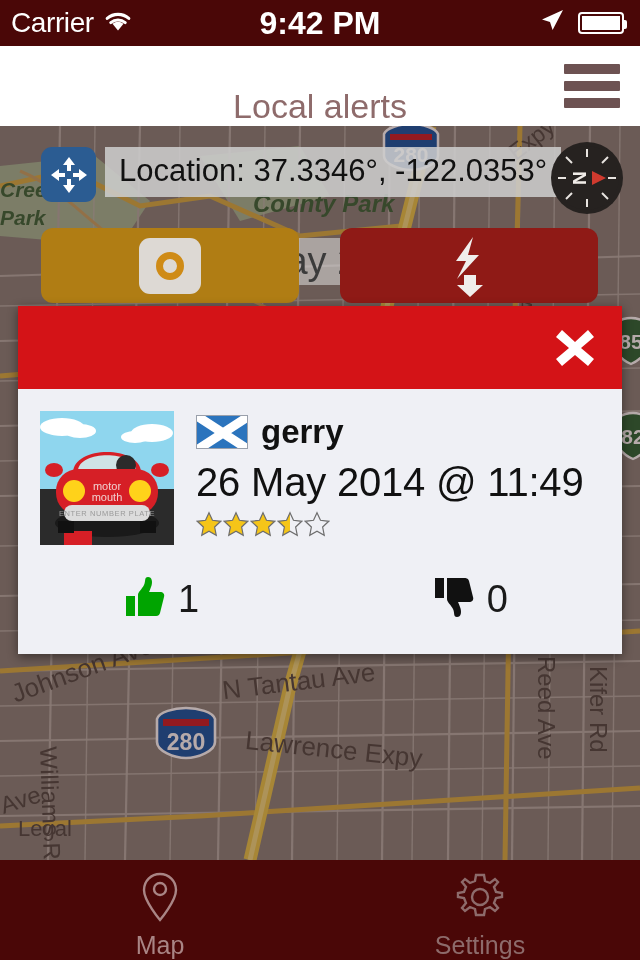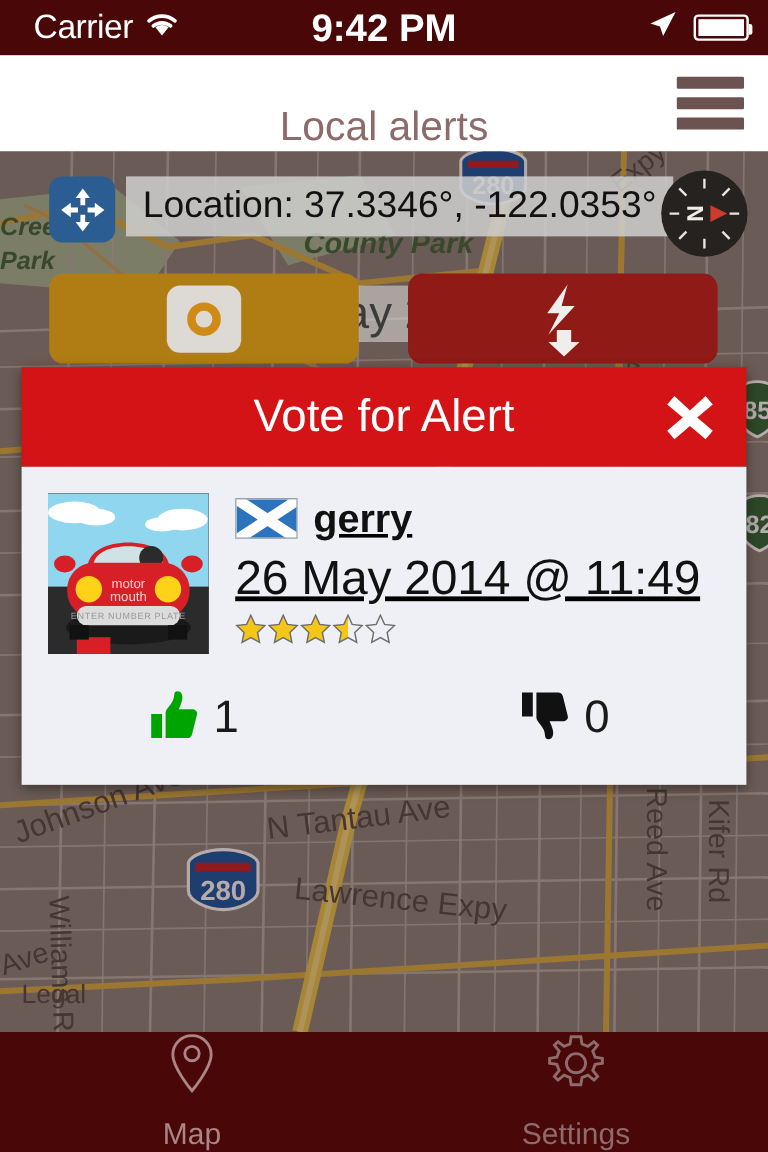--- a/index.html
+++ b/index.html
@@ -10,21 +10,21 @@
     overflow:hidden;
     position:relative;
   }
 
   
   .statusbar{
     position:absolute; top:0; left:0; width:640px; height:46px;
     background:#4a0707; color:#fff;
     display:flex; align-items:center; z-index:60;
   }
-  .sb-left{ display:flex; align-items:center; gap:9px; padding-left:28px; width:33%; }
+  .sb-left{ display:flex; align-items:center; gap:9px; padding-left:11px; width:33%; }
   .sb-carrier{ font-size:28px; letter-spacing:-0.4px; }
   .sb-center{ width:34%; text-align:center; font-size:32px; font-weight:bold; }
   .sb-right{ width:33%; display:flex; align-items:center; justify-content:flex-end;
              gap:13px; padding-right:16px; }
   .battery{
     width:46px; height:22px; border:2px solid #fff; border-radius:4px;
     position:relative;
   }
   .battery::after{
     content:""; position:absolute; right:-5px; top:6px;
@@ -119,21 +119,21 @@
   }
   .modal-body{
     height:265px; background:#eff0f5; padding:22px;
     position:relative;
   }
   .mb-top{ display:flex; gap:22px; }
   .car-thumb{
     width:134px; height:134px; flex:none; position:relative; overflow:hidden;
     background:#2a2a2a;
   }
-  .mb-info{ flex:1; padding-top:2px;text-decoration:underline; }
+  .mb-info{ flex:1; padding-top:2px; }
   .user-row{ display:flex; align-items:center; gap:13px; }
   .flag{
     width:52px; height:34px; flex:none; border:1px solid #9aa0ab; position:relative; overflow:hidden;
   }
   .username{ font-size:33px; font-weight:bold; color:#111; }
   .datetime{ font-size:40px; color:#111; margin-top:9px; letter-spacing:-0.2px; }
   .stars{ margin-top:6px; display:flex; gap:1px; }
 
   .votes{
     position:absolute; left:22px; right:22px; bottom:30px;
@@ -144,21 +144,21 @@
   .vote-down{ margin-left:auto; margin-right:92px; }
   .vote-count{ font-size:38px; color:#1a1a1a; }
 
   
   .tabbar{
     position:absolute; bottom:0; left:0; width:640px; height:100px;
     background:#4a0707; z-index:60; display:flex;
   }
   .tab{
     flex:1; display:flex; flex-direction:column;
-    align-items:center; justify-content:space-between; gap:4px;
+    align-items:center; justify-content:flex-end; gap:4px;
   }
   .tab-label{ font-size:25px; color:#8d6b6b; }
   .tab.active .tab-label{ color:#a98585; }
 </style>
 </head>
 <body>
 
 <div class="statusbar">
   <div class="sb-left">
     <span class="sb-carrier">Carrier</span>
@@ -337,21 +337,20 @@
 
 <div class="act-red">
   <svg width="52" height="62" viewBox="0 0 52 62">
     <path d="M30 2 L13 26 h10 L14 44 L36 20 H25 Z" fill="#f0eeec"></path>
     <path d="M21 40 h12 v10 h7 l-13 12 l-13 -12 h7 Z" fill="#f0eeec"></path>
   </svg>
 </div>
 
 <div class="modal">
   <div class="modal-head">
-    <div class="modal-title">Vote for Alert</div>
     <div class="modal-close">
       <svg width="44" height="44" viewBox="0 0 44 44">
         <path d="M9 4 L22 16 L35 4 L41 11 L28 22 L41 33 L35 40 L22 29 L9 40 L3 33 L16 22 L3 11 Z" fill="#fff"></path>
       </svg>
     </div>
   </div>
 
   <div class="modal-body">
     <div class="mb-top">
 

